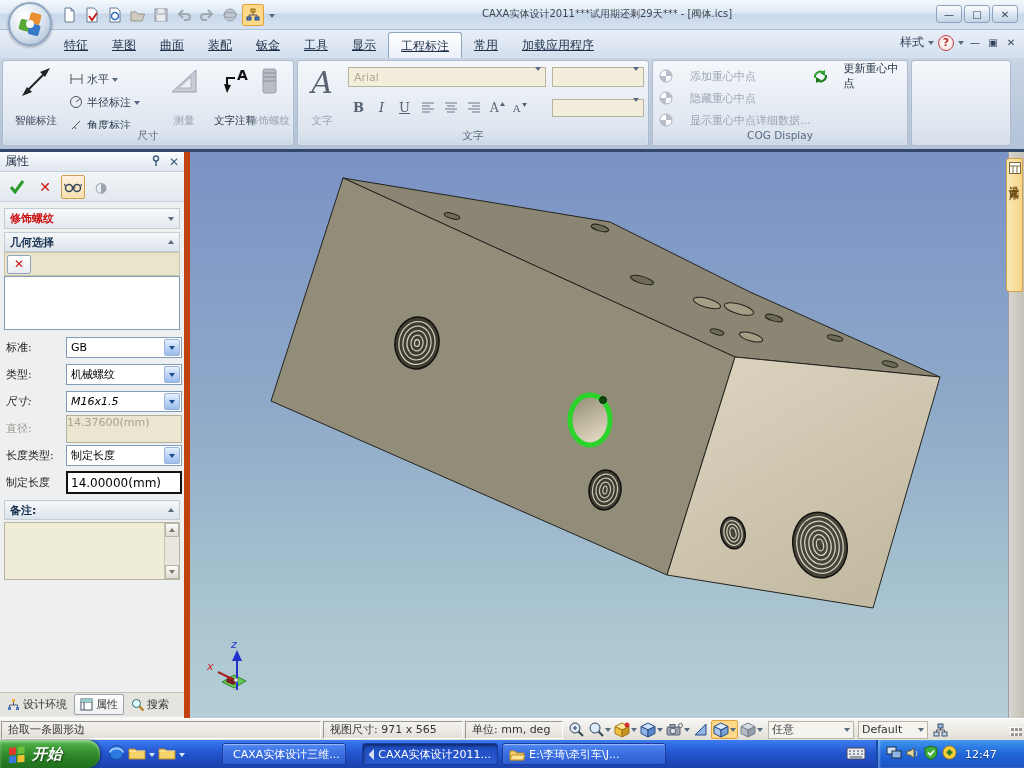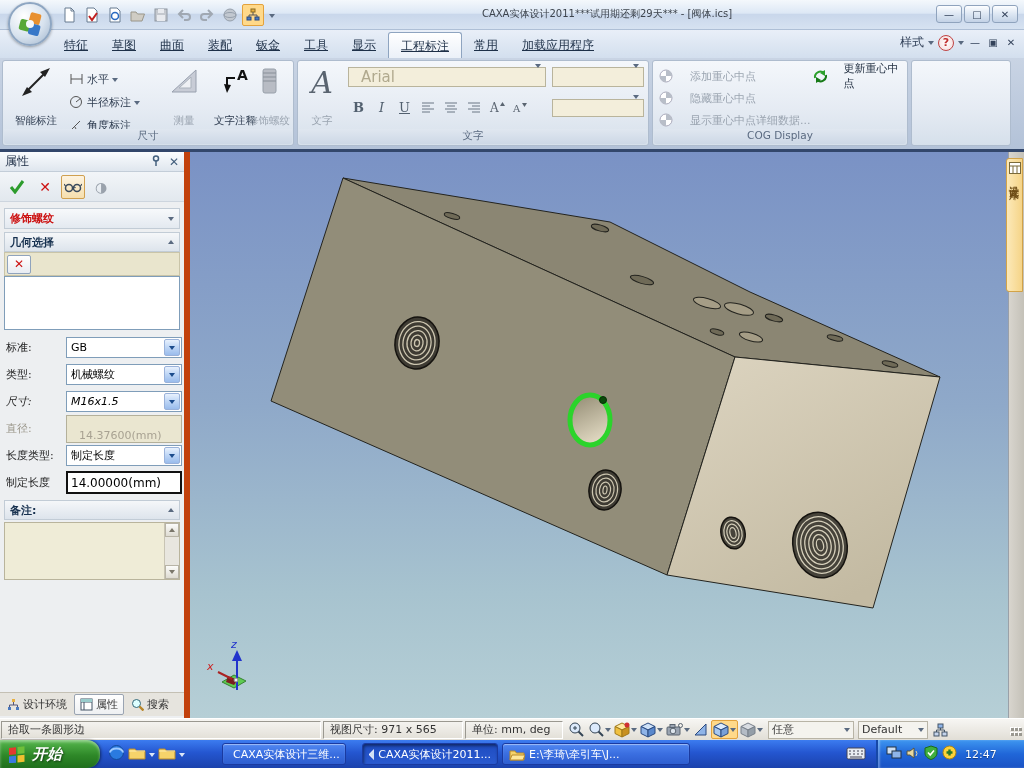--- a/index.html
+++ b/index.html
@@ -47,21 +47,21 @@
   .bigbtn { position:absolute; top:3px; height:66px; text-align:center; font-size:10.5px; color:#2c3a4e;
     display:flex; flex-direction:column; align-items:center; justify-content:space-between; padding:2px 1px; }
   .bigbtn.disabled { color:#9aa4b0; }
   .srow { position:absolute; left:66px; width:94px; height:20px; display:flex; align-items:center; gap:3px;
     font-size:11px; color:#2c3a4e; }
   .cogrow { position:absolute; height:20px; display:flex; align-items:center; gap:16px; font-size:11px; }
   .cogrow.disabled { color:#9aa4b0; }
   .fmt-btn { width:21px; height:20px; display:flex; align-items:center; justify-content:center;
     font-family:"DejaVu Serif","Liberation Serif",serif; font-size:13px; color:#52606f; border-radius:2px; }
   .combo-dis { background:#f3eedb; border:1px solid #b9b49c; height:20px; position:relative;
-    font-size:15px; color:#b0a98e; display:flex; align-items:center; padding-left:12px; }
+    font-size:11px; color:#b0a98e; display:flex; align-items:center; padding-left:5px; }
   .combo-dis .arr { position:absolute; right:4px; }
 
   
   #leftpanel { position:absolute; left:0; top:152px; width:190px; height:566px; background:#edeff1;
     border-right:6px solid #c2410c; font-size:11px; color:#222; }
   .lp-hdr { position:absolute; left:0; top:0; width:100%; height:20px; background:linear-gradient(#fafcfe,#dfe6ee);
     border-bottom:1px solid #c3cdd8; display:flex; align-items:center; padding:0 5px; font-size:12px; color:#1c2c44; }
   .lp-toolbar { position:absolute; left:0; top:20px; width:100%; height:30px; background:linear-gradient(#f2f5f8,#e2e8ee);
     border-bottom:1px solid #cdd5de; display:flex; align-items:center; gap:4px; padding-left:5px; }
   .lp-tbtn { width:24px; height:24px; display:flex; align-items:center; justify-content:center; font-size:14px; border-radius:2px; }
@@ -80,21 +80,21 @@
   .frow { position:absolute; left:0; width:100%; height:27px; display:flex; align-items:center; }
   .flabel { position:absolute; left:6px; }
   .flabel.dim { color:#9a968a; }
   .ffield { position:absolute; left:66px; width:116px; }
   .xp-combo { position:relative; background:#fff; border:1px solid #7f9db9; height:21px; display:flex; align-items:center;
     padding-left:4px; font-size:11px; color:#000; }
   .combo-arrow { position:absolute; right:1px; top:1px; bottom:1px; width:16px;
     background:linear-gradient(#e8f1fd,#bdd5f5 50%,#9abcec); border:1px solid #9ab2da; border-radius:2px;
     display:flex; align-items:center; justify-content:center; }
   .combo-arrow:after { content:""; width:0; height:0; border:3.5px solid transparent; border-top:4.5px solid #1c4c8c; margin-top:4px; }
-  .dis-field { background:#eae6d0; border:1px solid #b4b09a; color:#a8a292; height:28px; display:flex; align-items:flex-end; padding-left:12px; }
+  .dis-field { background:#eae6d0; border:1px solid #b4b09a; color:#a8a292; height:28px; display:flex; align-items:flex-start; padding-left:0; }
   .len-input { background:#fff; border:2px solid #111; height:23px; width:116px; font-size:12px; color:#000;
     padding:0 3px; font-family:"DejaVu Sans","Liberation Sans",sans-serif; }
   .remark-box { position:absolute; left:4px; right:4px; top:370px; height:58px; background:#efecd7; border:1px solid #b9b49c; }
   .rb-scroll { position:absolute; right:0; top:0; bottom:0; width:15px; background:#e8e6df; border-left:1px solid #c8c4b4;
     display:flex; flex-direction:column; justify-content:space-between; }
   .sc-btn { height:14px; background:linear-gradient(#fcfcfa,#dedbd2); border:1px solid #b8b4a6; display:flex; align-items:center; justify-content:center; }
   .sc-btn:before { content:""; width:0; height:0; border:3px solid transparent; }
   .sc-btn.up:before { border-bottom:4px solid #7a766a; margin-bottom:3px; }
   .sc-btn.down:before { border-top:4px solid #7a766a; margin-top:3px; }
   .lp-tabs { position:absolute; left:0; bottom:2px; width:100%; height:24px; background:#e6e4de; border-top:1px solid #c4c0b4;
@@ -773,21 +773,21 @@
           <path d="M3 7 l3 3 l5 -6" fill="none" stroke="#2a8a2a" stroke-width="2"></path>
         </svg>
       <span>CAXA实体设计三维...</span>
     </div>
     <div class="taskbtn pressed" style="left:362px; width:136px;">
       <svg width="13" height="13">
           <rect x="2" y="2" width="9" height="9" transform="rotate(45 6.5 6.5)" fill="#cfe0f4" stroke="#eef"></rect>
         </svg>
       <span>CAXA实体设计2011...</span>
     </div>
-    <div class="taskbtn" style="left:502px; width:188px;">
+    <div class="taskbtn" style="left:502px; width:164px;">
       <svg width="16" height="13">
           <path d="M1 3 h5 l1.5 2 h7.5 v7 h-14 z" fill="#f6d36a" stroke="#b8892a"></path>
           <path d="M3 7 h13 l-2 5 h-13 z" fill="#ffe79a" stroke="#b8892a"></path>
         </svg>
       <span>E:\李琦\牵引车\J...</span>
     </div>
 
     <span class="abs" style="left:846px; top:6px;">
       <svg width="20" height="15">
           <rect x="1" y="2" width="18" height="11" rx="1.5" fill="#e8ecf2" stroke="#445"></rect>

